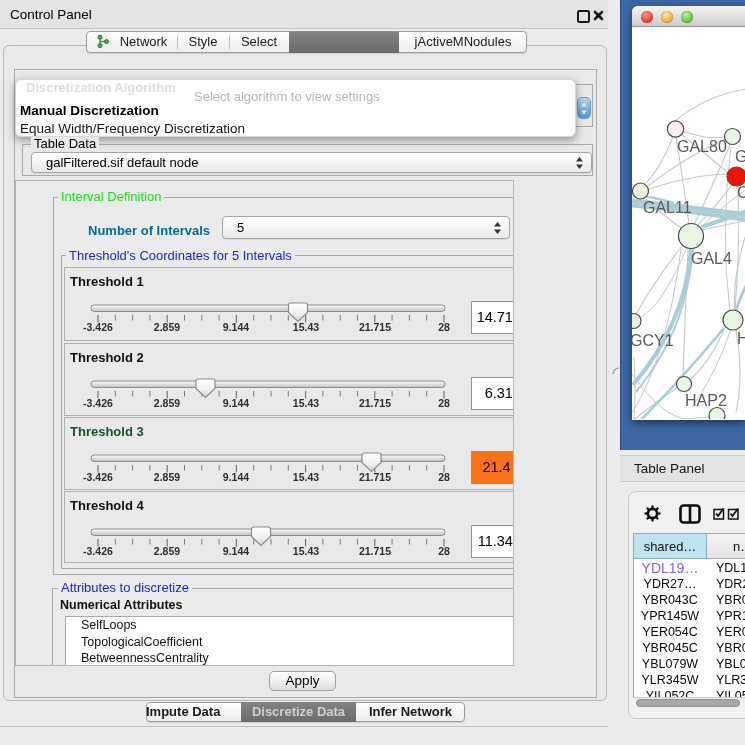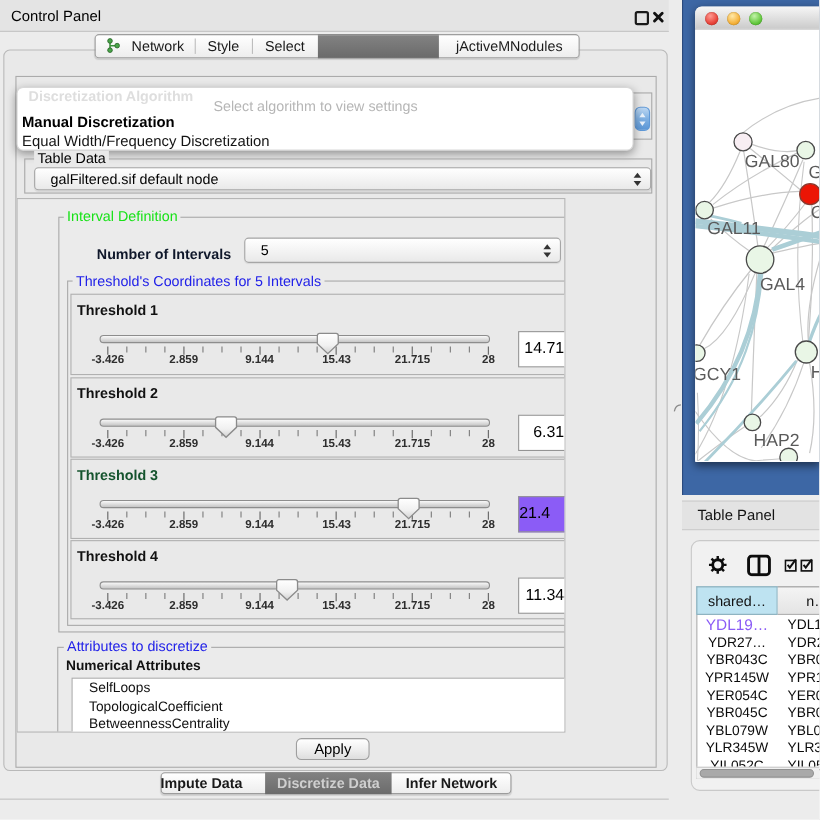--- a/index.html
+++ b/index.html
@@ -59,21 +59,21 @@
       <span style="padding-left:14px;font-size:13px;line-height:20px">galFiltered.sif default node</span>
       <svg width="9" height="14" style="position:absolute;right:7px;top:3px">
         <path d="M4.5 1 L8 5.5 L1 5.5 Z" fill="#333"></path>
         <path d="M4.5 13 L8 8.5 L1 8.5 Z" fill="#333"></path>
       </svg>
     </div>
 
 <div class="abs" style="left:15px;top:180px;width:499px;height:486px;border:1px solid #b6b6b6;background:#ebebeb;box-sizing:border-box;overflow:hidden">
   <div style="position:absolute;left:37px;top:16px;width:493px;height:378px;border:1px solid #a9a9a9;box-sizing:border-box"></div>
   <div class="gtitle" style="left:42px;top:9px;color:#17e217;background:#ebebeb">Interval Definition</div>
-  <div style="position:absolute;left:72px;top:42px;font-size:13px;font-weight:bold;color:#0f172a">Number of Intervals</div>
+  <div style="position:absolute;left:72px;top:42px;font-size:13px;font-weight:bold;color:#0369a1">Number of Intervals</div>
   <div class="combo" style="left:206px;top:35px;width:288px;height:23px">
         <span style="padding-left:14px;font-size:13px;line-height:22px">5</span>
         <svg width="9" height="14" style="position:absolute;right:7px;top:4px">
           <path d="M4.5 1 L8 5.5 L1 5.5 Z" fill="#333"></path>
           <path d="M4.5 13 L8 8.5 L1 8.5 Z" fill="#333"></path>
         </svg>
       </div>
   <div style="position:absolute;left:45px;top:74px;width:478px;height:314px;border:1px solid #a9a9a9;box-sizing:border-box"></div>
   <div class="gtitle" style="left:50px;top:68px;color:#2121e8;background:#ebebeb">Threshold's Coordinates for 5 Intervals</div>
   <div style="position:absolute;left:-15px;top:-180px;width:596px;height:846px">
@@ -210,21 +210,21 @@
             <line x1="380.0" y1="20" x2="380.0" y2="27.5" stroke="#6e6e6e" stroke-width="1.1"></line>
             <path d="M 300.0 8 h 15 a2 2 0 0 1 2 2 v 7.5 l -9.5 9 l -9.5 -9 v -7.5 a2 2 0 0 1 2 -2 z" fill="url(#thg)" stroke="#8b8b8b" stroke-width="1.2"></path>
           </svg>
         </div>
         <div style="position:absolute;left:67px;top:470px;width:60px;text-align:center;font-size:10.5px;font-weight:bold;color:#2e2e2e">-3.426</div>
         <div style="position:absolute;left:136px;top:470px;width:60px;text-align:center;font-size:10.5px;font-weight:bold;color:#2e2e2e">2.859</div>
         <div style="position:absolute;left:205px;top:470px;width:60px;text-align:center;font-size:10.5px;font-weight:bold;color:#2e2e2e">9.144</div>
         <div style="position:absolute;left:275px;top:470px;width:60px;text-align:center;font-size:10.5px;font-weight:bold;color:#2e2e2e">15.43</div>
         <div style="position:absolute;left:344px;top:470px;width:60px;text-align:center;font-size:10.5px;font-weight:bold;color:#2e2e2e">21.715</div>
         <div style="position:absolute;left:413px;top:470px;width:60px;text-align:center;font-size:10.5px;font-weight:bold;color:#2e2e2e">28</div>
-        <div style="position:absolute;left:470px;top:450px;width:56px;height:33px;background:#8b5cf6;border:1px solid #949494;box-sizing:border-box;font-size:14.5px;color:#000;text-align:left;padding-right:5px;line-height:31px">21.4</div>
+        <div style="position:absolute;left:470px;top:450px;width:56px;height:33px;background:#f97316;border:1px solid #949494;box-sizing:border-box;font-size:14.5px;color:#000;text-align:center;padding-right:5px;line-height:31px">21.4</div>
         <div style="position:absolute;left:63px;top:490px;width:469px;height:72px;border:1px solid #b0b0b0;background:#e9e9e9;box-sizing:border-box"></div>
         <div style="position:absolute;left:69px;top:497px;font-size:13px;font-weight:bold;color:#111">Threshold 4</div>
         <div style="position:absolute;left:63px;top:490px;width:469px;height:72px">
           <svg width="469" height="46" style="position:absolute;left:0;top:28px">
             <defs>
               <linearGradient id="trg" x1="0" y1="0" x2="0" y2="1">
                 <stop offset="0" stop-color="#fdfdfd"></stop>
                 <stop offset="1" stop-color="#c0c0c0"></stop>
               </linearGradient>
               <linearGradient id="thg" x1="0" y1="0" x2="0" y2="1">

